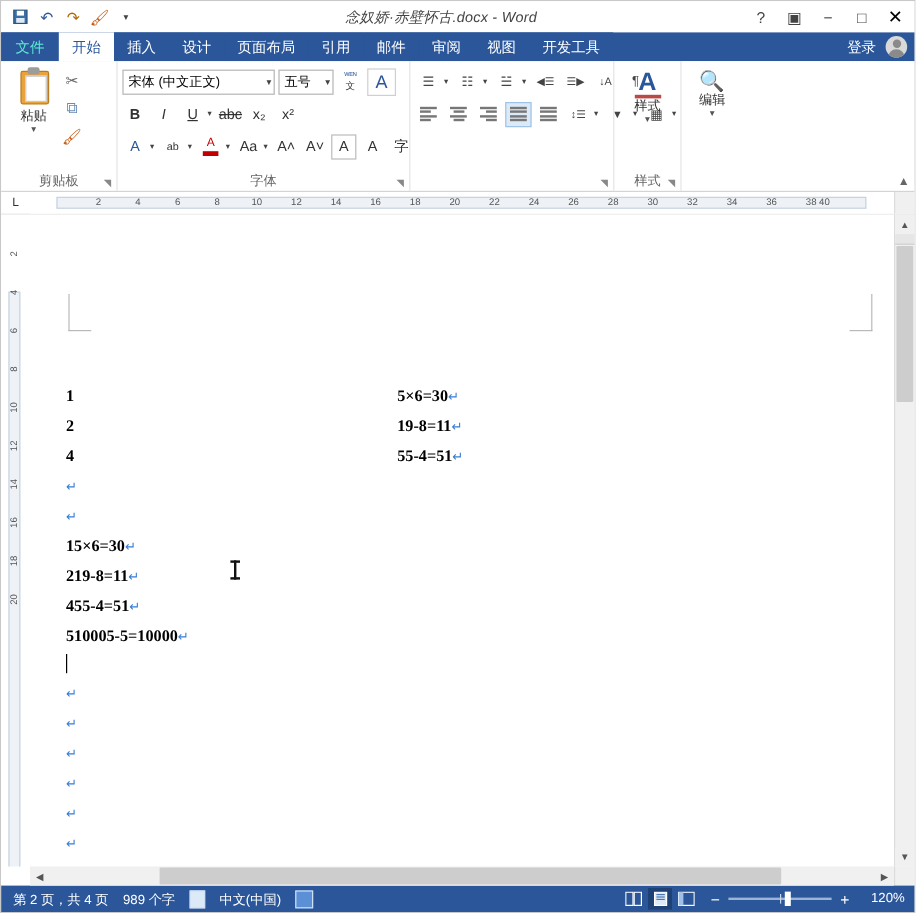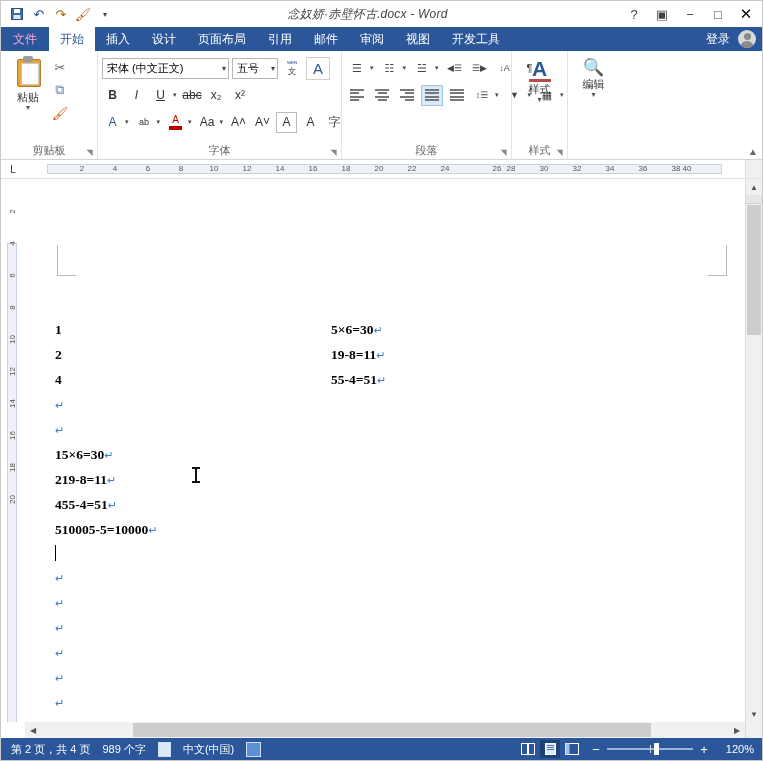--- a/index.html
+++ b/index.html
@@ -71,21 +71,21 @@
   .ribbon-tabs {
     height: 24px;
     background: #2b579a;
     display: flex;
     align-items: flex-end;
     position: relative;
     flex: 0 0 auto;
   }
   .tab-file {
     background: #2b579a;
-    color: #f9a8d4;
+    color: #5eead4;
     height: 24px;
     line-height: 24px;
     padding: 0 12px;
     font-size: 12px;
   }
   .tab {
     height: 24px;
     line-height: 24px;
     padding: 0 11px;
     font-size: 12px;
@@ -832,21 +832,20 @@
           <div class="split">
             <div class="pbtn" style="font-size:9px;">▼</div>
             <span class="arrow" style="font-size:7px;color:#444;">▾</span>
           </div>
           <div class="split">
             <div class="pbtn">▦</div>
             <span class="arrow" style="font-size:7px;color:#444;">▾</span>
           </div>
         </div>
       </div>
-      <div class="glabel">段落</div>
       <div class="dlg-launcher">◥</div>
     </div>
 
     <div class="rgroup stylegroup">
       <div class="gbody">
         <div class="style-big">
           <div class="style-A">A</div>
           <div class="style-A-underline"></div>
           <div class="clip-label">样式</div>
           <div class="clip-caret">▾</div>
@@ -878,21 +877,21 @@
       <div class="tick" style="left:123px;">6</div>
       <div class="tick" style="left:156px;">8</div>
       <div class="tick" style="left:189px;">10</div>
       <div class="tick" style="left:222px;">12</div>
       <div class="tick" style="left:255px;">14</div>
       <div class="tick" style="left:288px;">16</div>
       <div class="tick" style="left:321px;">18</div>
       <div class="tick" style="left:354px;">20</div>
       <div class="tick" style="left:387px;">22</div>
       <div class="tick" style="left:420px;">24</div>
-      <div class="tick" style="left:472px;">26</div>
+      <div class="tick" style="left:453px;">26</div>
       <div class="tick" style="left:486px;">28</div>
       <div class="tick" style="left:519px;">30</div>
       <div class="tick" style="left:552px;">32</div>
       <div class="tick" style="left:585px;">34</div>
       <div class="tick" style="left:618px;">36</div>
       <div class="tick" style="left:651px;">38</div>
       <div class="tick" style="left:662px;">40</div>
     </div>
     <div class="ruler-scroll-top"></div>
   </div>

